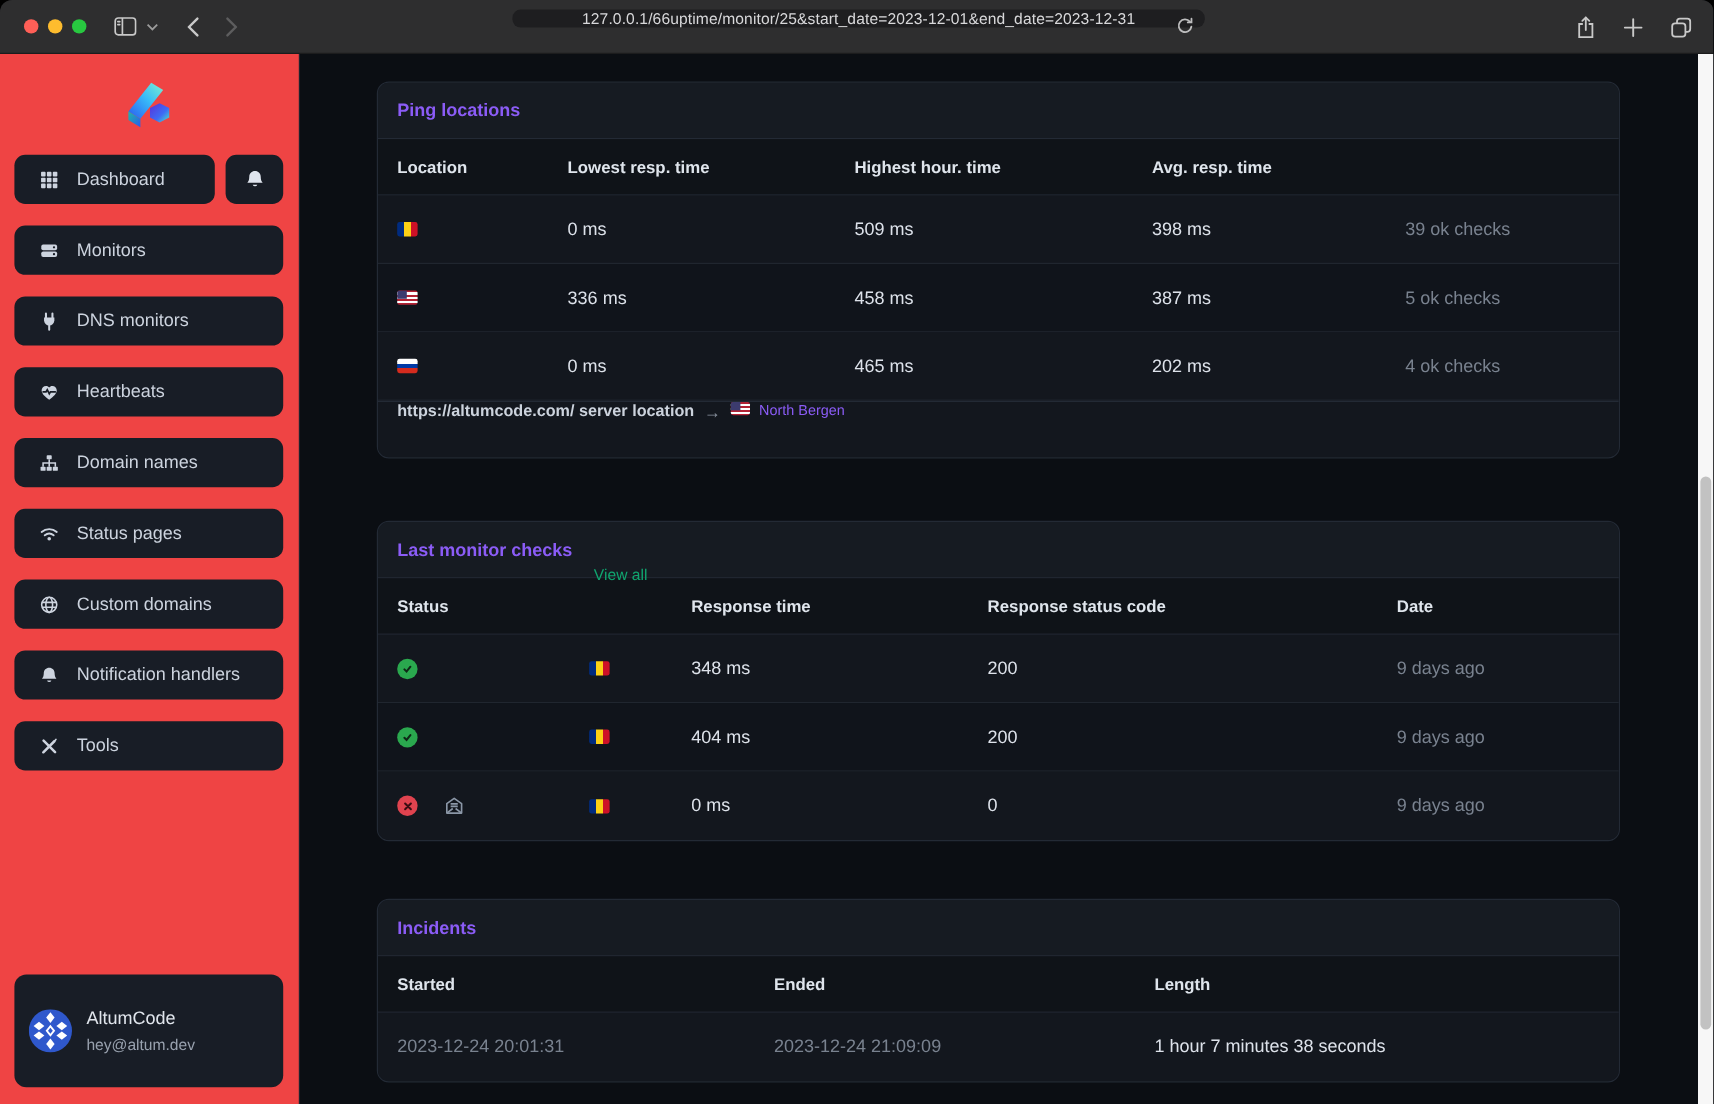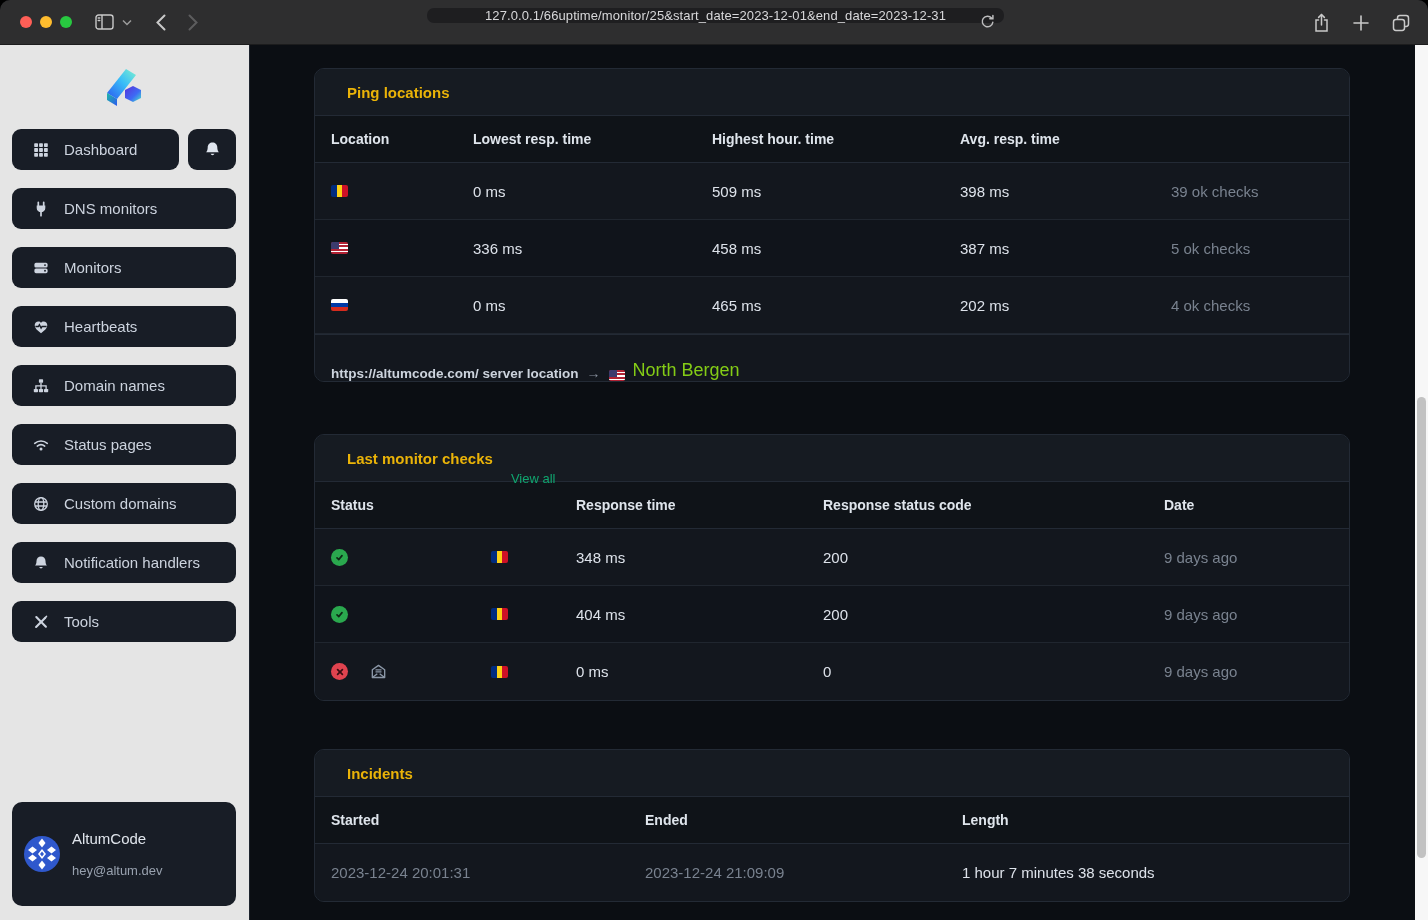--- a/index.html
+++ b/index.html
@@ -20,52 +20,52 @@
   .chev-sm { margin-left:8px; color:#9b9b9b; }
   .nav-back { margin-left:24px; }
   .nav-fwd { margin-left:22px; }
   .url-bar { position:absolute; left:427px; top:8px; width:577px; height:15px; background:#1e1e20; border-radius:7px; display:flex; align-items:flex-start; justify-content:center; }
   .url-text { color:#d8d8da; font-size:13px; letter-spacing:.1px; }
   .reload { position:absolute; right:9px; top:6px; color:#bdbdbe; }
   .chrome-right { position:absolute; right:18px; top:0; height:45px; display:flex; align-items:center; gap:23px; color:#bcbcbd; }
 
   
   .app { display:flex; height:875px; }
-  .sidebar { width:250px; background:#e5e5e5; border-right:1px solid #1d232d; display:flex; flex-direction:column; padding:0 13px 0 12px; }
+  .sidebar { width:250px; background:#ef4444; border-right:1px solid #1d232d; display:flex; flex-direction:column; padding:0 13px 0 12px; }
   .logo-wrap { display:flex; justify-content:center; margin:20px 0 18px; }
   .nav-row { display:flex; gap:9px; margin-bottom:18px; }
   .nav-item { display:flex; align-items:center; gap:14px; height:41px; padding-left:20px; background:#181d26; border-radius:9px; color:#ccd3de; font-size:15px; cursor:default; margin-bottom:18px; }
   .nav-row .nav-item { margin-bottom:0; }
   .nav-dash { flex:1; }
   .nav-bell { width:48px; padding:0; justify-content:center; gap:0; }
   .nav-ico { width:18px; display:flex; justify-content:center; color:#cdd4df; }
   .user-card { margin-top:auto; margin-bottom:14px; background:#181d26; border-radius:10px; display:flex; align-items:center; gap:12px; padding:28px 12px; }
   .user-name { color:#e0e5ec; font-size:15px; }
-  .user-email { color:#98a1ae; font-size:13px; margin-top:16px; }
+  .user-email { color:#98a1ae; font-size:13px; margin-top:6px; }
 
   .content { flex:1; padding:23px 0 0 64px; }
   .card { width:1036px; background:#13171e; border:1px solid #232a35; border-radius:10px; overflow:hidden; }
   .card-head { height:47px; display:flex; align-items:center; gap:18px; padding:0 16px; background:#161b22; border-bottom:1px solid #232a35; }
-  .card-title { color:#eab308; font-size:15px; font-weight:bold;margin-left:16px; }
+  .card-title { color:#8b5cf6; font-size:15px; font-weight:bold; }
   .view-all { color:#10a56f; font-size:13px; cursor:pointer;margin-top:40px; }
   .t-head { height:47px; background:#0f1318; display:grid; align-items:center; padding:0 16px; border-bottom:1px solid #232a35; }
   .t-head span { color:#dfe5ec; font-size:14px; font-weight:bold; }
   .t-row { height:57px; display:grid; align-items:center; padding:0 16px; border-bottom:1px solid #20262f; background:#13171e; }
   .t-row.alt { background:#10141b; }
   .t-row:last-child { border-bottom:none; }
   .cell { color:#dde2ea; font-size:15px; }
   .cell.muted { color:#79828f; }
   .ping-grid { grid-template-columns:142px 239px 248px 211px 1fr; }
   .checks-head-grid { grid-template-columns:245px 247px 341px 1fr; }
   .checks-row-grid { grid-template-columns:160px 85px 247px 341px 1fr; }
   .inc-grid { grid-template-columns:314px 317px 1fr; }
-  .card-foot { height:47px; display:flex; align-items:flex-end; gap:8px; padding:0 16px; border-top:1px solid #232a35; background:#13171e; }
+  .card-foot { height:47px; display:flex; align-items:flex-start; gap:8px; padding:0 16px; border-top:1px solid #232a35; background:#13171e; }
   .foot-label { color:#ccd3dd; font-size:13.5px; font-weight:bold; }
   .foot-arrow { color:#8a93a0; font-size:14px; }
-  .foot-loc { color:#84cc16; font-size:18px; }
+  .foot-loc { color:#8b5cf6; font-size:12px; }
   .gap1 { height:52px; } .gap2 { height:48px; }
 
   
   .flag { width:17px; height:12px; border-radius:2px; display:inline-block; position:relative; overflow:hidden; }
   .flag-ro { background:linear-gradient(90deg,#002b7f 0 33.4%,#fcd116 33.4% 66.7%,#ce1126 66.7%); }
   .flag-ru { background:linear-gradient(180deg,#ffffff 0 33.4%,#0039a6 33.4% 66.7%,#d52b1e 66.7%); }
   .flag-us { background:repeating-linear-gradient(180deg,#b22234 0 1.72px,#ffffff 1.72px 3.44px); }
   .flag-us::after { content:""; position:absolute; left:0; top:0; width:8px; height:6.5px; background:#3c3b6e; }
   .flag.sm { width:16px; height:11px; }
 
@@ -193,39 +193,39 @@
                 <path d="M8 1.4c-2.6 0-4.5 2-4.5 4.5 0 2.7-.8 3.9-1.5 4.7h12c-.7-.8-1.5-2-1.5-4.7 0-2.5-1.9-4.5-4.5-4.5z"></path>
                 <path d="M6.2 12.1a1.9 1.9 0 0 0 3.6 0z"></path>
               </svg>
           </span>
         </div>
       </div>
 
       <div class="nav-item">
         <span class="nav-ico">
           <svg width="16" height="16" viewBox="0 0 16 16">
-              <path d="M5.3 1.3v3.4M10.7 1.3v3.4M8 11.2v3.5" stroke="currentColor" stroke-width="1.7" stroke-linecap="round" fill="none"></path>
-              <path d="M3.7 4.6h8.6v2.3a4.3 4.3 0 0 1-8.6 0z" fill="currentColor"></path>
-            </svg>
-        </span>
-        <span class="nav-label">DNS monitors</span>
-      </div>
-
-      <div class="nav-item">
-        <span class="nav-ico">
-          <svg width="16" height="16" viewBox="0 0 16 16">
               <g fill="currentColor">
                 <rect x="1.4" y="2.8" width="13.2" height="4.7" rx="1.6"></rect>
                 <rect x="1.4" y="8.5" width="13.2" height="4.7" rx="1.6"></rect>
               </g>
               <circle cx="12" cy="5.1" r="0.95" fill="#181d26"></circle>
               <circle cx="12" cy="10.8" r="0.95" fill="#181d26"></circle>
             </svg>
         </span>
         <span class="nav-label">Monitors</span>
+      </div>
+
+      <div class="nav-item">
+        <span class="nav-ico">
+          <svg width="16" height="16" viewBox="0 0 16 16">
+              <path d="M5.3 1.3v3.4M10.7 1.3v3.4M8 11.2v3.5" stroke="currentColor" stroke-width="1.7" stroke-linecap="round" fill="none"></path>
+              <path d="M3.7 4.6h8.6v2.3a4.3 4.3 0 0 1-8.6 0z" fill="currentColor"></path>
+            </svg>
+        </span>
+        <span class="nav-label">DNS monitors</span>
       </div>
 
       <div class="nav-item">
         <span class="nav-ico">
           <svg width="16" height="16" viewBox="0 0 16 16">
               <path fill="currentColor" d="M8 14.2C4 11.3 1.7 9 1.7 6.3c0-2 1.6-3.7 3.7-3.7 1.1 0 2.1.5 2.6 1.4.5-.9 1.5-1.4 2.6-1.4 2.1 0 3.7 1.7 3.7 3.7 0 2.7-2.3 5-6.3 7.9z"></path>
               <path stroke="#181d26" stroke-width="1.4" fill="none" d="M2.4 7.5h3l1-1.7 1.7 3.3 1-1.6h4.5"></path>
             </svg>
         </span>
         <span class="nav-label">Heartbeats</span>

